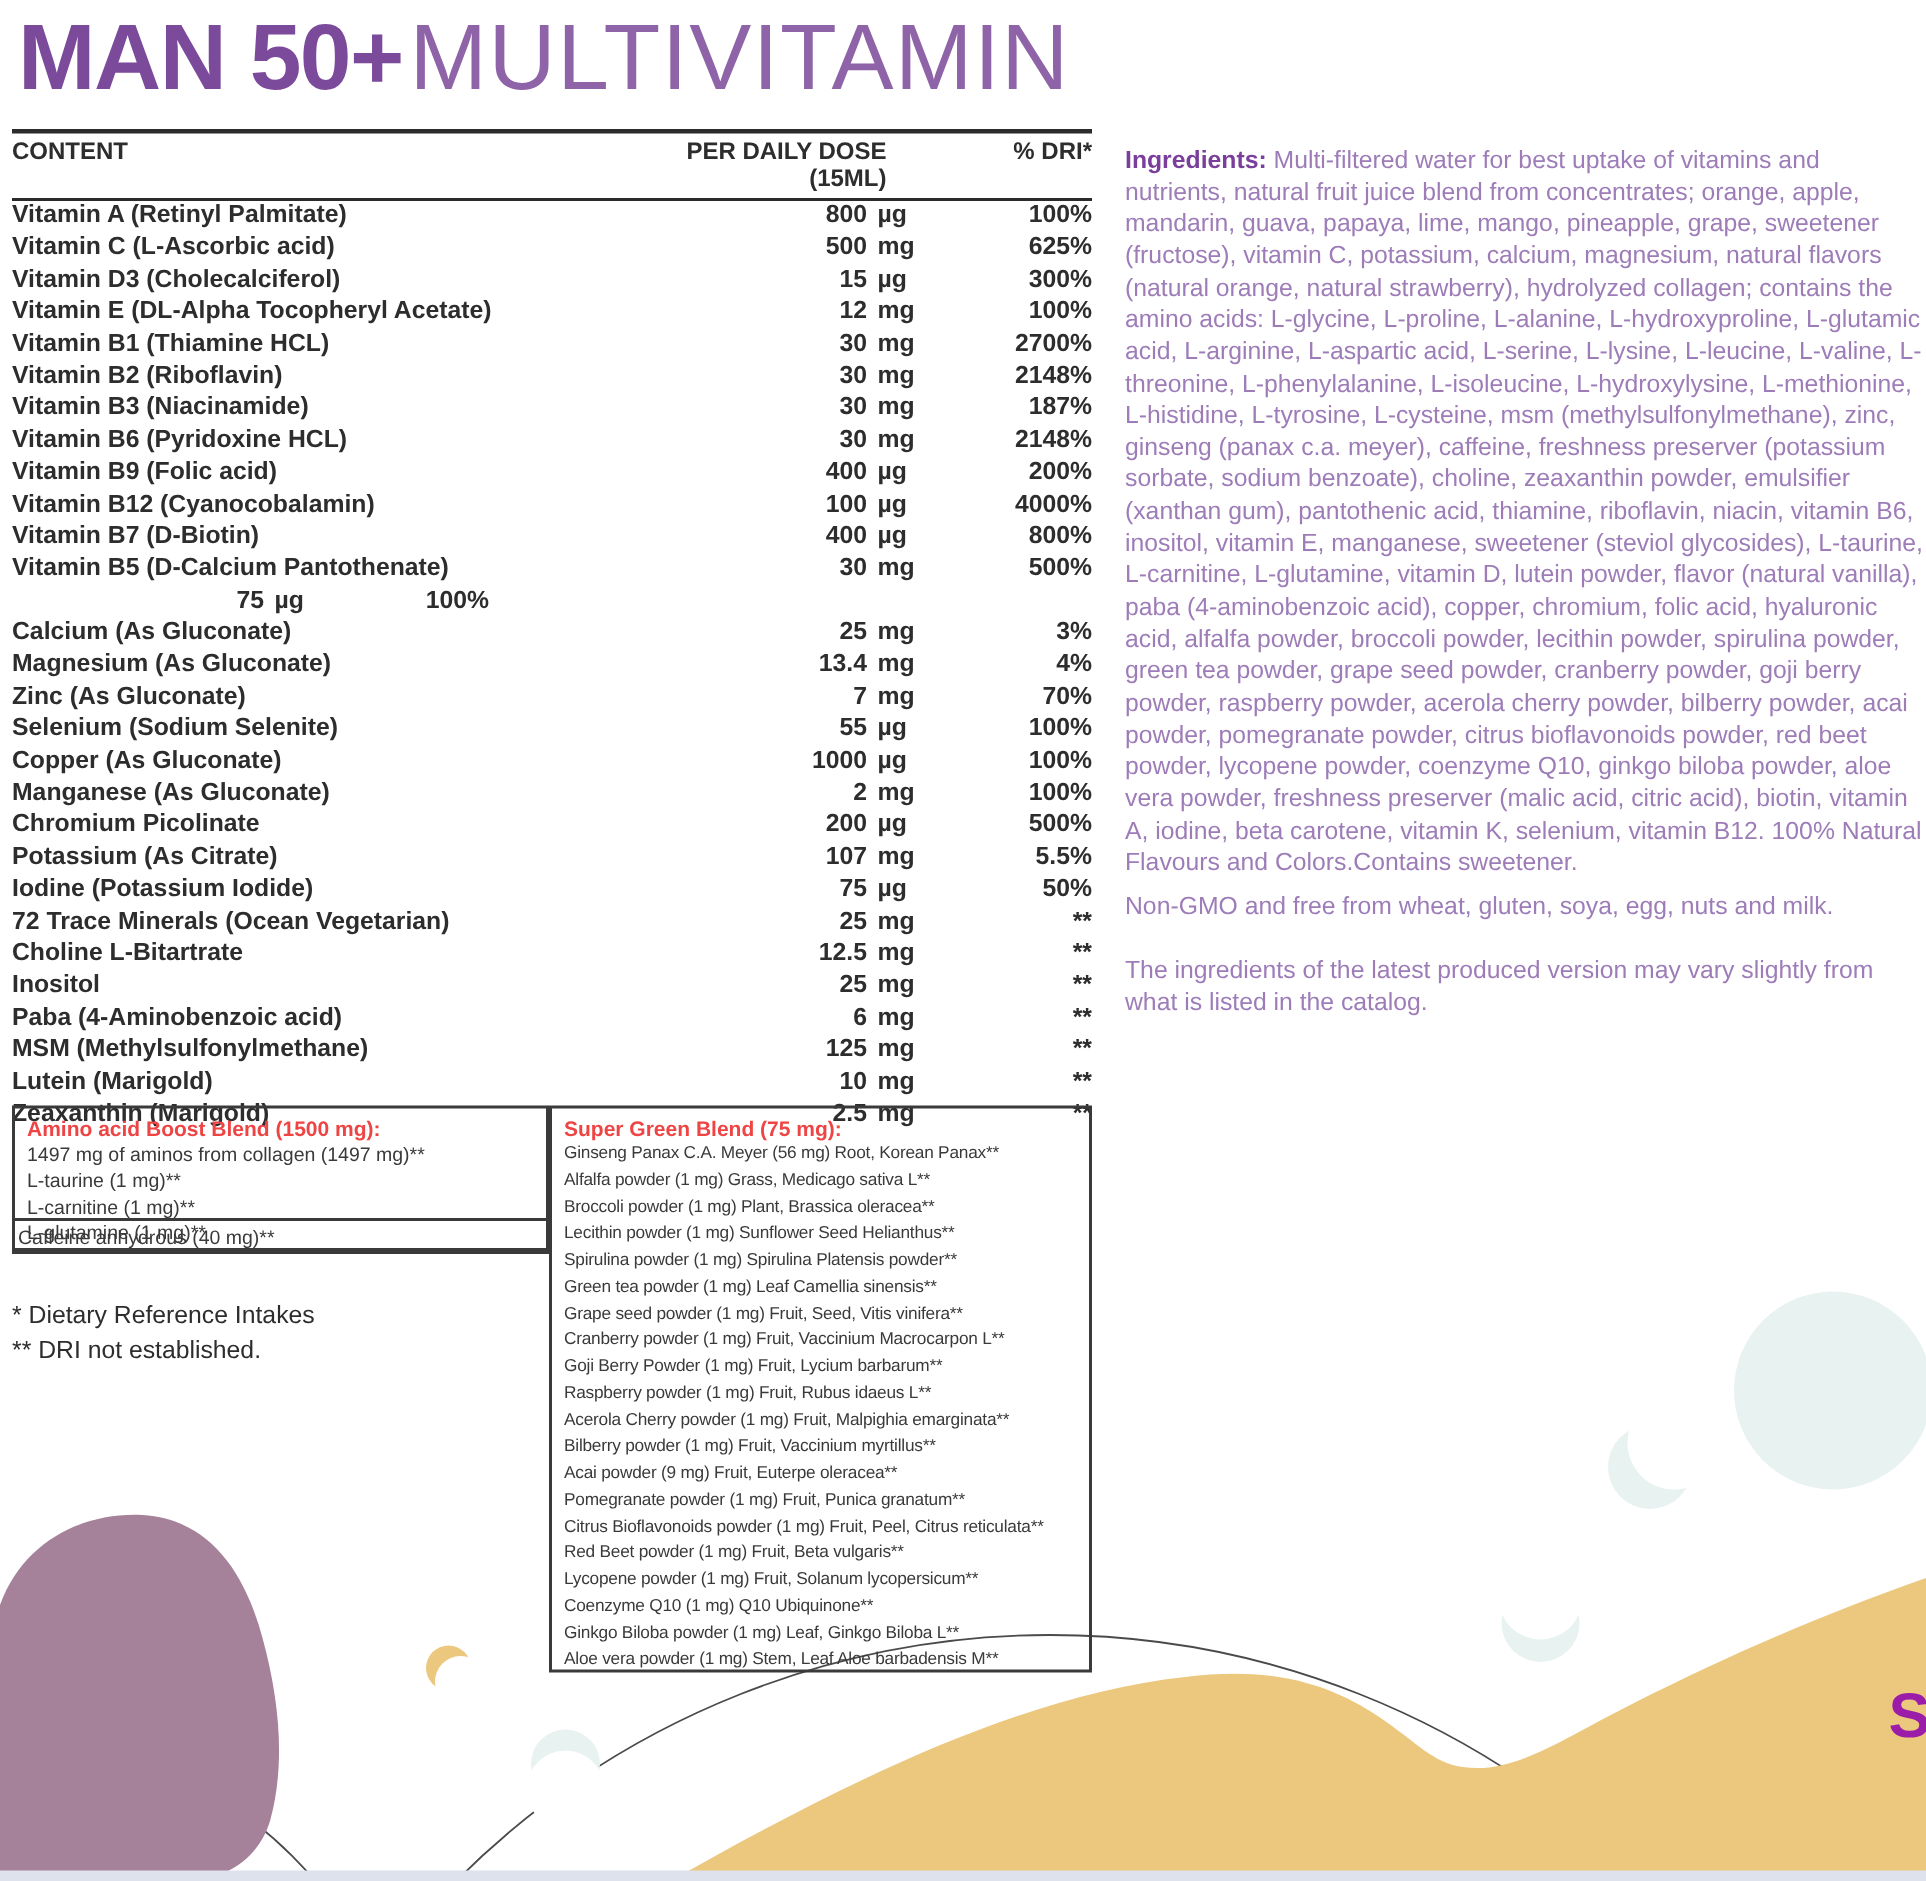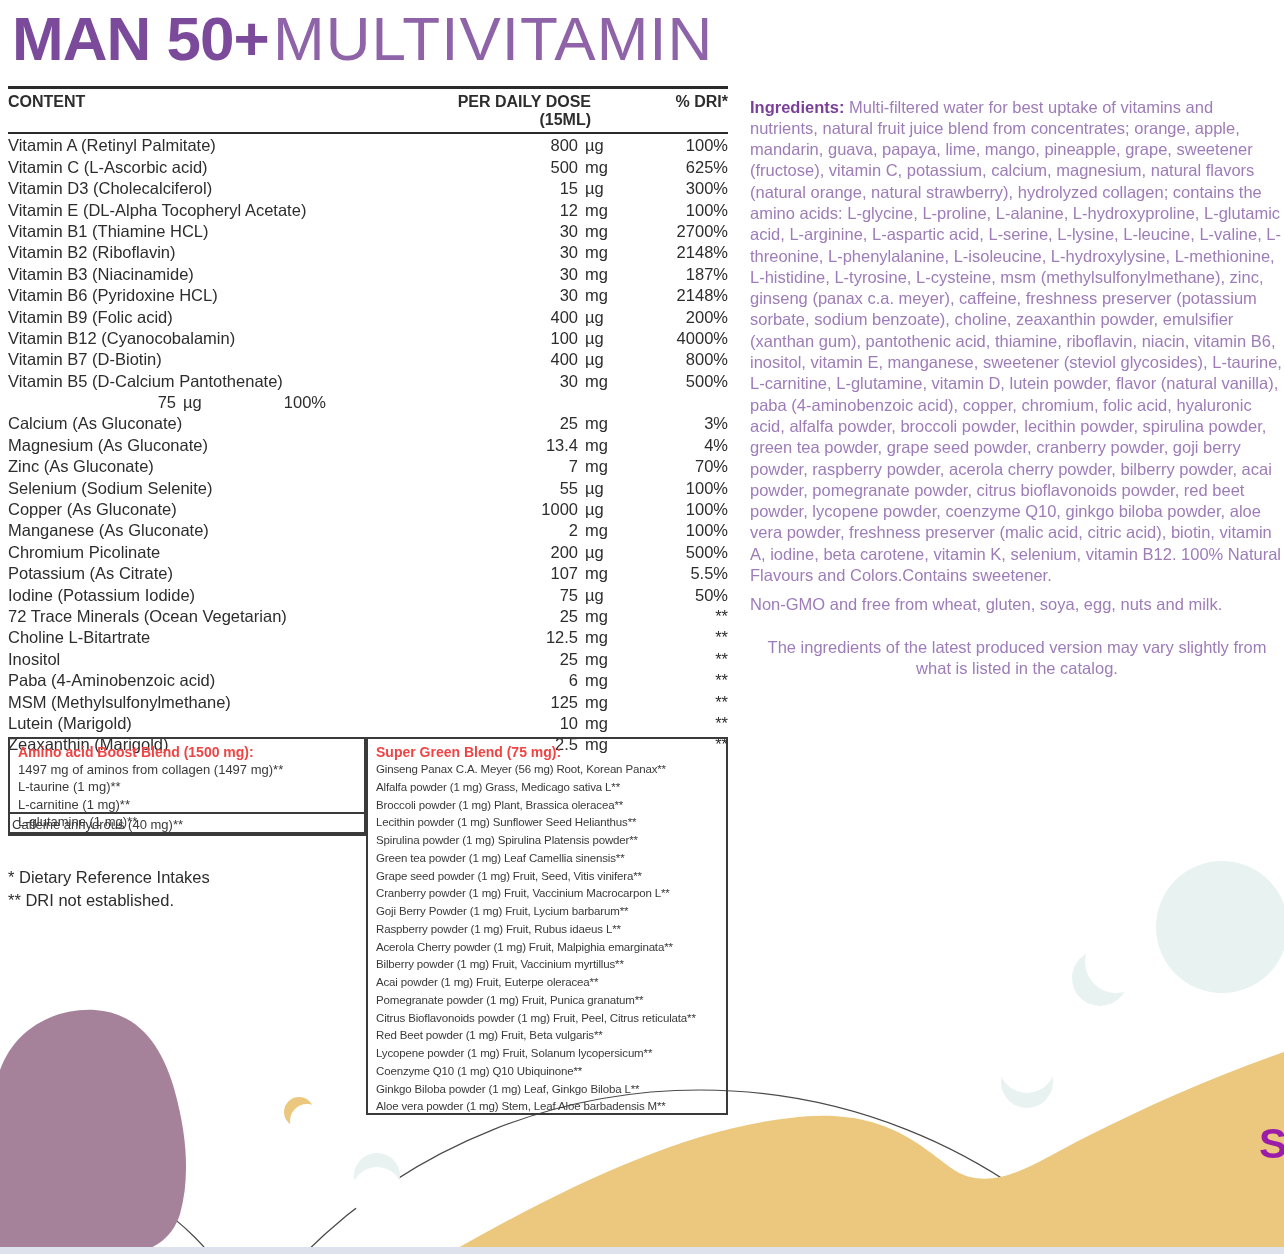--- a/index.html
+++ b/index.html
@@ -15,21 +15,21 @@
   .title .bold{font-size:62px;font-weight:bold;color:var(--title-bold);letter-spacing:-1px;}
   .title .light{font-size:62px;font-weight:normal;color:var(--title-light);letter-spacing:1px;}
 
   
   .ntable{position:absolute;left:8px;top:86px;width:720px;}
   .thead{display:flex;align-items:flex-start;border-top:3px solid #2b2b2b;border-bottom:2px solid #2b2b2b;
          padding:4px 0 3px 0;font-weight:bold;font-size:16px;color:var(--text-dark);}
   .thead .h-name{flex:1;}
   .thead .h-dose{width:205px;text-align:right;padding-right:24px;box-sizing:border-box;}
   .thead .h-dri{width:113px;text-align:right;}
-  .trow{display:flex;align-items:flex-end;height:21.4px;font-size:16.5px;color:var(--text-dark);}
+  .trow{display:flex;align-items:flex-start;height:21.4px;font-size:16.5px;color:var(--text-dark);font-weight:bold;}
   .trow .c-name{flex:1;white-space:nowrap;}
   .trow .c-dose{width:205px;display:flex;align-items:baseline;}
   .trow .c-dose .num{flex:1;text-align:right;}
   .trow .c-dose .unit{width:30px;text-align:left;margin-left:7px;}
   .trow .c-dri{width:113px;text-align:right;}
 
   
   .box{position:absolute;box-sizing:border-box;border:2px solid #3a3a3a;background:transparent;padding:4px 8px;}
   .amino-box{left:8px;top:737px;width:358px;height:97px;}
   .caffeine-box{left:8px;top:812px;width:358px;height:24px;padding:2px 2px;}
@@ -39,21 +39,21 @@
   .caffeine-box .b-item{font-size:13px;line-height:18px;color:#3a3a3a;white-space:nowrap;}
   .green-box .b-item{font-size:11.5px;letter-spacing:-0.15px;line-height:17.75px;color:#3a3a3a;white-space:nowrap;}
 
   
   .footnotes{position:absolute;left:8px;top:866px;font-size:16.5px;line-height:23px;color:var(--text-dark);}
 
   
   .ing{position:absolute;left:750px;top:80px;width:534px;font-size:16.5px;line-height:21.3px;color:var(--ingredients-body);}
   .ing b{color:var(--ingredients-heading);}
   .nongmo{position:absolute;left:750px;top:594px;width:534px;font-size:16.5px;line-height:21.3px;color:var(--ingredients-body);}
-  .disclaimer{position:absolute;left:750px;top:637px;width:534px;font-size:16.5px;line-height:21.3px;color:var(--ingredients-body);text-align:center;}
+  .disclaimer{position:absolute;left:750px;top:637px;width:534px;font-size:16.5px;line-height:21.3px;color:var(--ingredients-body);}
 
   
   .partial-s{position:absolute;right:-3px;top:1120px;font-size:42px;font-weight:bold;color:var(--partial-s);z-index:2;}
 
   
   .strip{position:absolute;left:0;bottom:0;width:100%;height:7px;background:var(--strip);z-index:3;}
 </style>
 </head>
 <body>
 
@@ -395,21 +395,21 @@
           <div class="b-item">Cranberry powder (1 mg) Fruit, Vaccinium Macrocarpon L**</div>
 
           <div class="b-item">Goji Berry Powder (1 mg) Fruit, Lycium barbarum**</div>
 
           <div class="b-item">Raspberry powder (1 mg) Fruit, Rubus idaeus L**</div>
 
           <div class="b-item">Acerola Cherry powder (1 mg) Fruit, Malpighia emarginata**</div>
 
           <div class="b-item">Bilberry powder (1 mg) Fruit, Vaccinium myrtillus**</div>
 
-          <div class="b-item">Acai powder (1 mg) Fruit, Euterpe oleracea**</div>
+          <div class="b-item">Acai powder (9 mg) Fruit, Euterpe oleracea**</div>
 
           <div class="b-item">Pomegranate powder (1 mg) Fruit, Punica granatum**</div>
 
           <div class="b-item">Citrus Bioflavonoids powder (1 mg) Fruit, Peel, Citrus reticulata**</div>
 
           <div class="b-item">Red Beet powder (1 mg) Fruit, Beta vulgaris**</div>
 
           <div class="b-item">Lycopene powder (1 mg) Fruit, Solanum lycopersicum**</div>
 
           <div class="b-item">Coenzyme Q10 (1 mg) Q10 Ubiquinone**</div>

